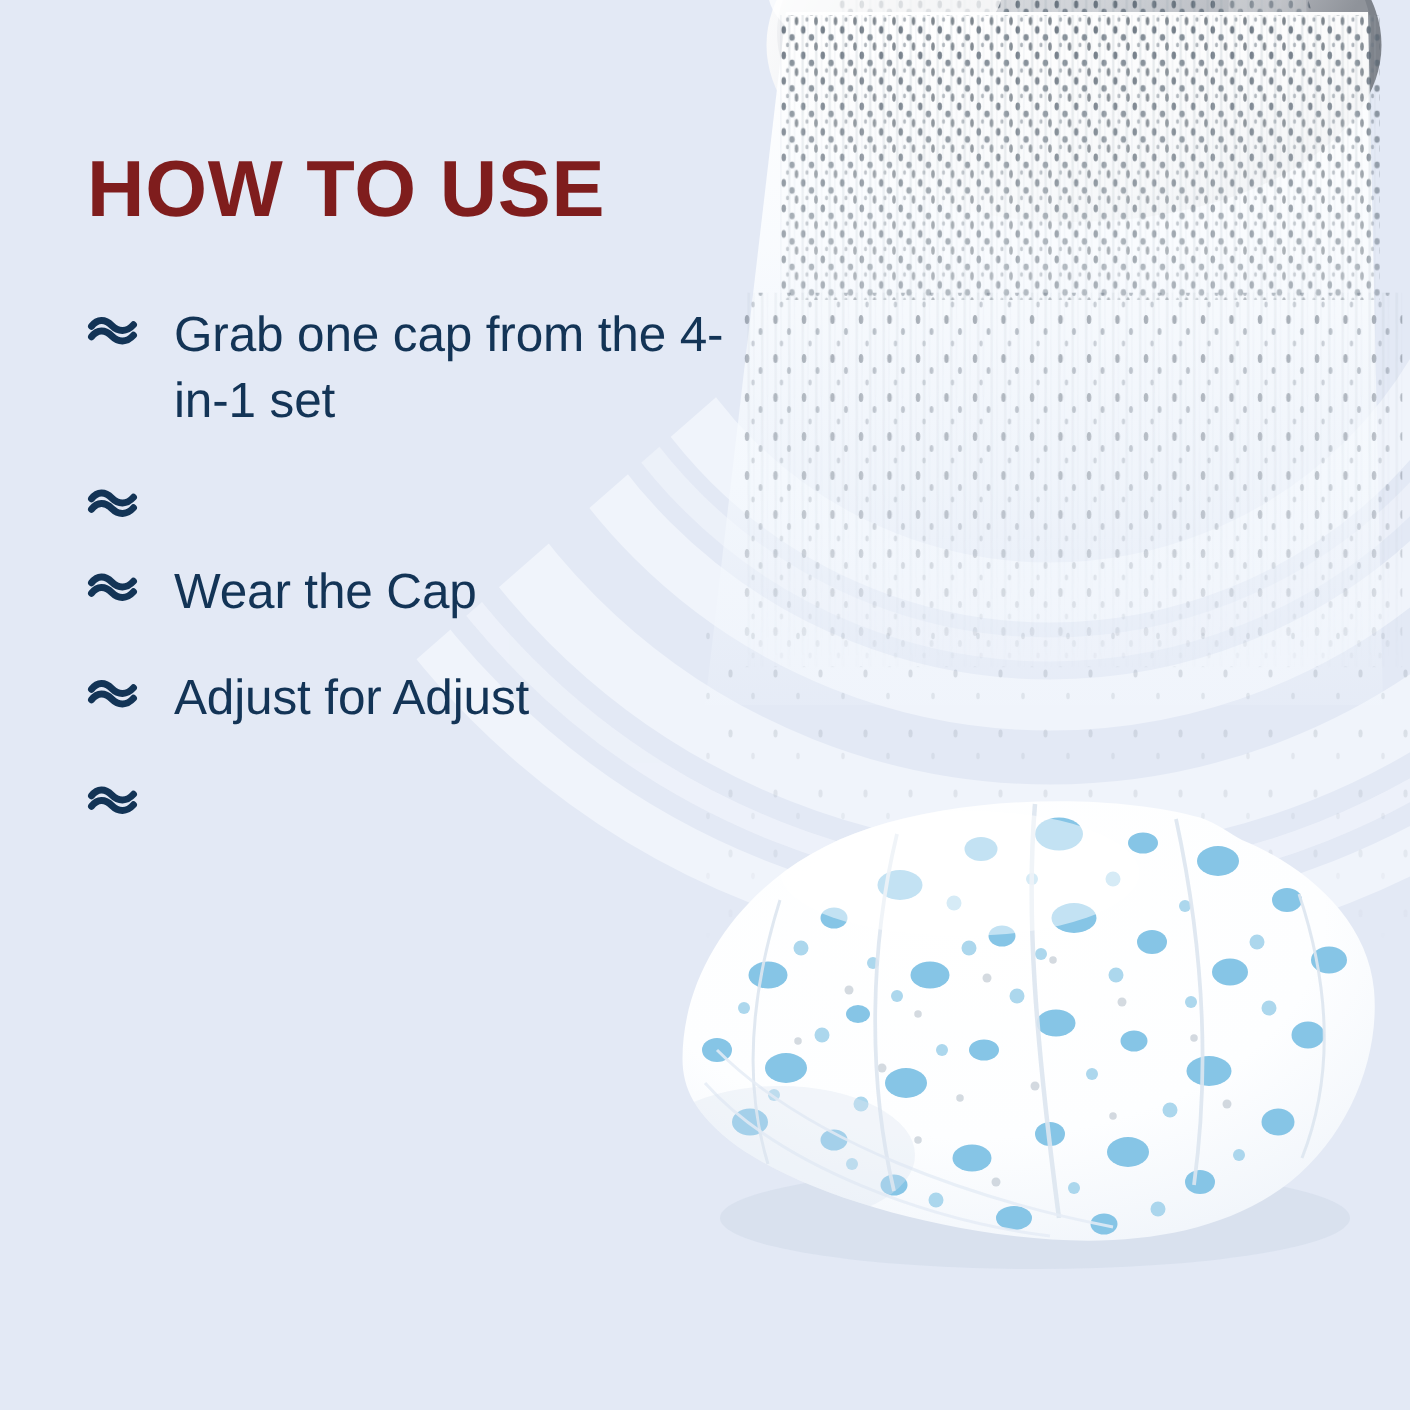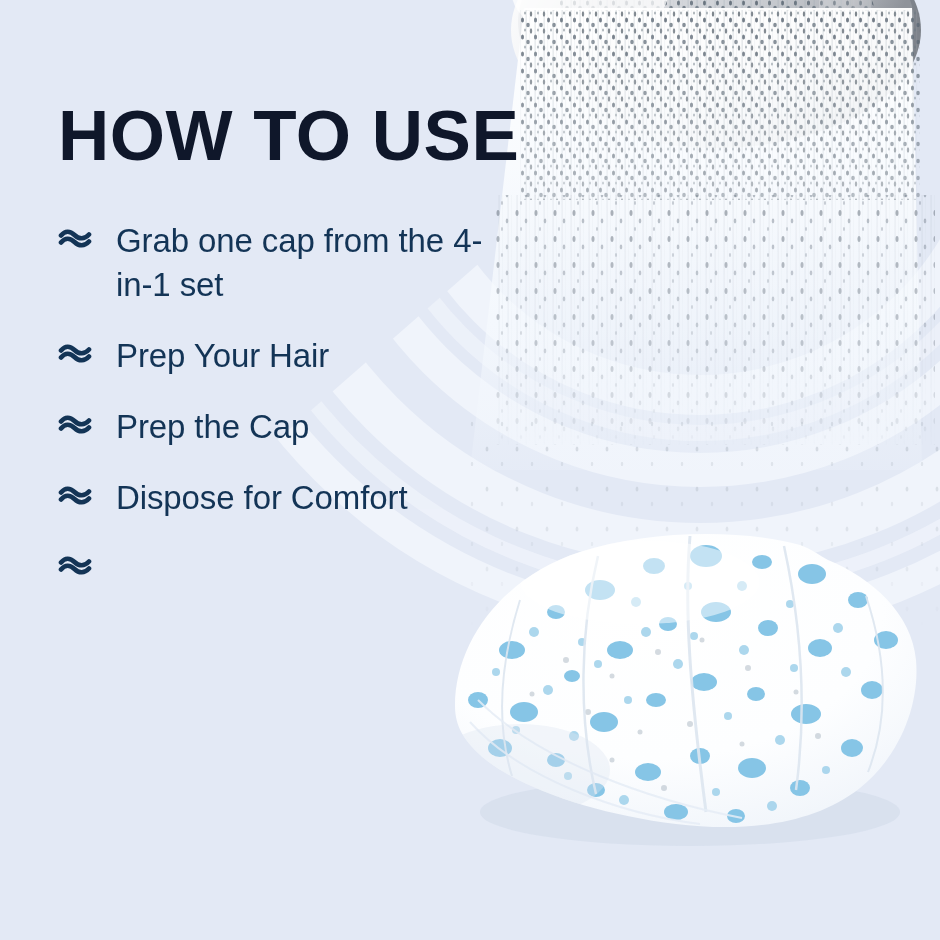--- a/index.html
+++ b/index.html
@@ -40,25 +40,25 @@
 
   
   #text-col {
     position:absolute;
     left:58px; top:100px;
     width:430px;
     z-index:40;
   }
 
   #page-title {
-    font-size:71px;
+    font-size:53px;
     line-height:1.0;
     font-weight:700;
     letter-spacing:0.5px;
-    color:#0f172a;
+    color:#7f1d1d;
     white-space:nowrap;
   }
 
   #steps-list {
     list-style:none;
     margin-top:48px;
   }
 
   .step {
     display:flex;
@@ -369,45 +369,44 @@
 
       <li class="step">
         <span class="step-marker">
           <svg width="34" height="20" viewBox="0 0 34 20">
             <g fill="none" stroke="#133456" stroke-width="4.6" stroke-linecap="round" stroke-linejoin="round">
               <path d="M3 7.5 C 7 2.5, 12 2.5, 16.5 7 C 21 11.5, 26.5 11.5, 31 6.5"></path>
               <path d="M3 14.5 C 7 9.5, 12 9.5, 16.5 14 C 21 18.5, 26.5 18.5, 31 13.5"></path>
             </g>
           </svg>
         </span>
-        <span class="step-label">Prep Your Hair</span>
       </li>
 
       <li class="step">
         <span class="step-marker">
           <svg width="34" height="20" viewBox="0 0 34 20">
             <g fill="none" stroke="#133456" stroke-width="4.6" stroke-linecap="round" stroke-linejoin="round">
               <path d="M3 7.5 C 7 2.5, 12 2.5, 16.5 7 C 21 11.5, 26.5 11.5, 31 6.5"></path>
               <path d="M3 14.5 C 7 9.5, 12 9.5, 16.5 14 C 21 18.5, 26.5 18.5, 31 13.5"></path>
             </g>
           </svg>
         </span>
-        <span class="step-label">Prep the Cap</span>
+        <span class="step-label">Wear the Cap</span>
       </li>
 
       <li class="step">
         <span class="step-marker">
           <svg width="34" height="20" viewBox="0 0 34 20">
             <g fill="none" stroke="#133456" stroke-width="4.6" stroke-linecap="round" stroke-linejoin="round">
               <path d="M3 7.5 C 7 2.5, 12 2.5, 16.5 7 C 21 11.5, 26.5 11.5, 31 6.5"></path>
               <path d="M3 14.5 C 7 9.5, 12 9.5, 16.5 14 C 21 18.5, 26.5 18.5, 31 13.5"></path>
             </g>
           </svg>
         </span>
-        <span class="step-label">Dispose for Comfort</span>
+        <span class="step-label">Adjust for Adjust</span>
       </li>
 
       <li class="step">
         <span class="step-marker">
           <svg width="34" height="20" viewBox="0 0 34 20">
             <g fill="none" stroke="#133456" stroke-width="4.6" stroke-linecap="round" stroke-linejoin="round">
               <path d="M3 7.5 C 7 2.5, 12 2.5, 16.5 7 C 21 11.5, 26.5 11.5, 31 6.5"></path>
               <path d="M3 14.5 C 7 9.5, 12 9.5, 16.5 14 C 21 18.5, 26.5 18.5, 31 13.5"></path>
             </g>
           </svg>

